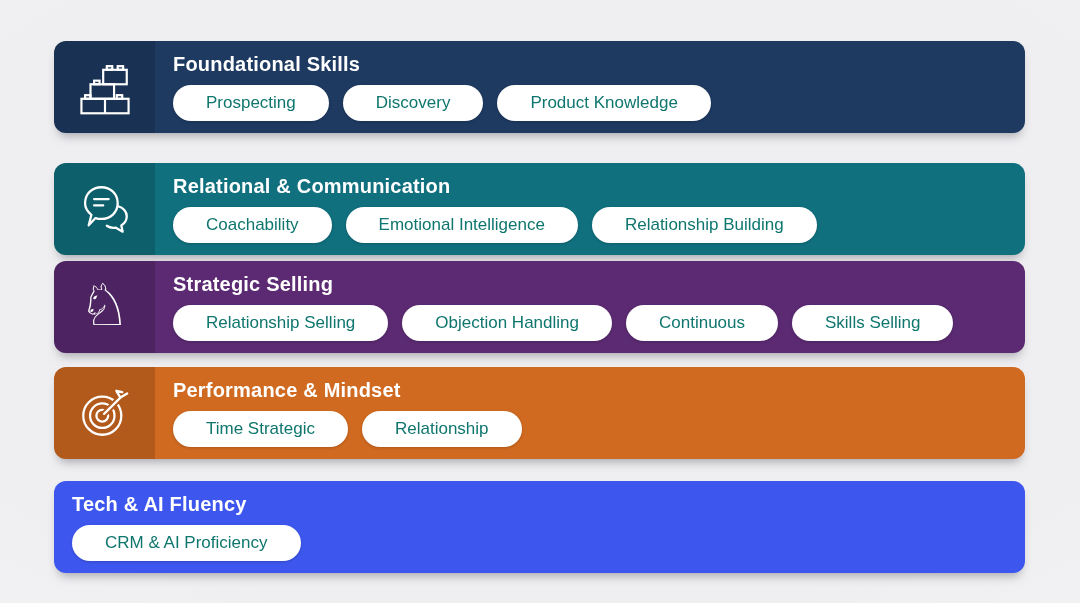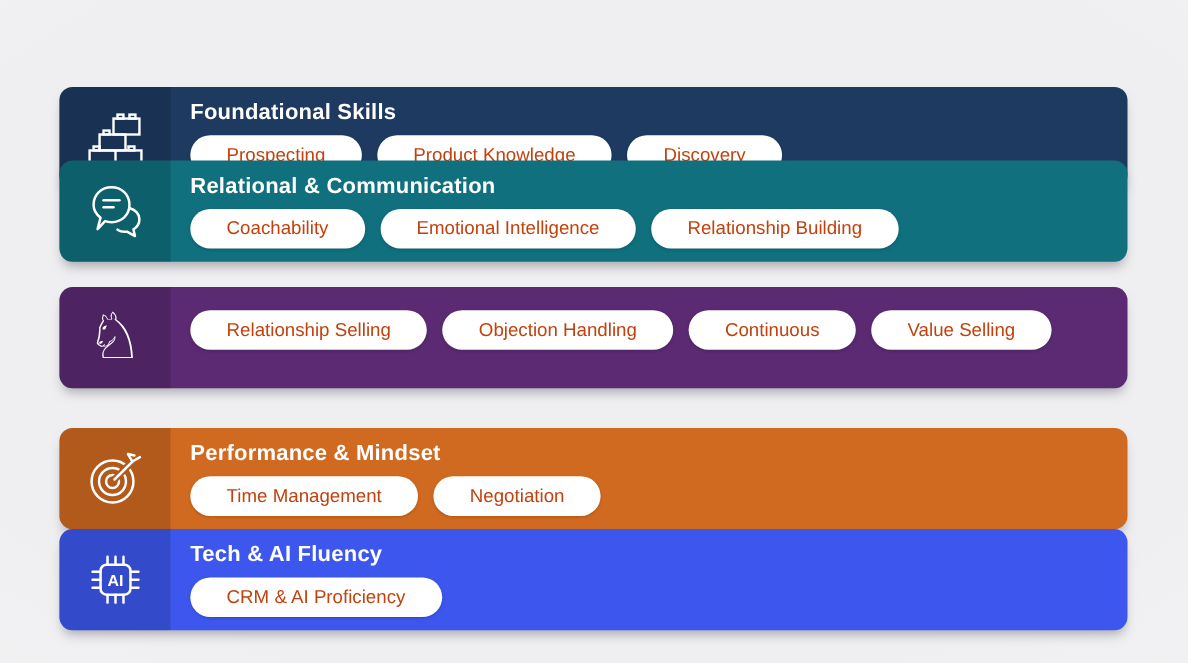--- a/index.html
+++ b/index.html
@@ -8,68 +8,68 @@
     font-family:"Liberation Sans",sans-serif;
     background:radial-gradient(130% 130% at 50% 45%, #efeff1 45%, #f9f9fa 100%);
     position:relative;
   }
   .stage{position:absolute;inset:0;}
   .row{
     position:absolute;left:54px;width:971px;height:92px;
     border-radius:12px;display:flex;align-items:stretch;
     box-shadow:0 7px 10px -4px rgba(95,95,110,0.5);
   }
-  .row-0{top:41px}.row-1{top:146px}.row-2{top:261px}.row-3{top:389px}.row-4{top:481px}
+  .row-0{top:41px}.row-1{top:163px}.row-2{top:261px}.row-3{top:367px}.row-4{top:481px}
   .icon-cell{
     flex:0 0 101px;width:101px;border-radius:12px 0 0 12px;
     background:rgba(0,0,0,0.15);
     display:flex;align-items:center;justify-content:center;
   }
   .content{flex:1;padding:12px 14px 0 18px;min-width:0;}
   .title{margin:0;font-size:20px;line-height:23px;font-weight:700;color:#ffffff;letter-spacing:.2px;}
   .tags{display:flex;gap:14px;margin-top:9px;}
   .pill{
     height:36px;line-height:36px;border-radius:18px;
-    background:#ffffff;color:#c2410c;font-size:17px;
+    background:#ffffff;color:#0f766e;font-size:17px;
     padding:0 33px;white-space:nowrap;
     box-shadow:0 1px 3px rgba(0,0,0,0.18);
     text-align:center;
   }
   .glyph-knight{
     font-family:"DejaVu Sans",sans-serif;
     font-size:58px;line-height:58px;color:#ffffff;
     display:block;transform:translateY(-2px);
   }
   svg.icon{display:block;}
 </style>
 </head>
 <body>
 
 <div class="stage">
 
-  <section class="row row-0" style="background: rgb(30, 58, 97); margin-top: 38px;">
+  <section class="row row-0" style="background: rgb(30, 58, 97);">
     <div class="icon-cell">
       <svg class="icon" width="58" height="58" viewBox="0 0 64 64" fill="none" stroke="#ffffff" stroke-width="2.4">
         <rect x="30" y="13" width="26" height="16"></rect>
         <rect x="34" y="9" width="6" height="4"></rect>
         <rect x="46" y="9" width="6" height="4"></rect>
         <rect x="16" y="29" width="26" height="16"></rect>
         <rect x="20" y="25" width="6" height="4"></rect>
         <rect x="6" y="45" width="52" height="16"></rect>
         <line x1="32" y1="45" x2="32" y2="61"></line>
         <rect x="10" y="41" width="6" height="4"></rect>
         <rect x="45" y="41" width="6" height="4"></rect>
       </svg>
     </div>
     <div class="content">
       <h2 class="title">Foundational Skills</h2>
       <div class="tags">
           <span class="pill">Prospecting</span>
+          <span class="pill">Discovery</span>
           <span class="pill">Product Knowledge</span>
-          <span class="pill">Discovery</span>
         </div>
     </div>
   </section>
 
   <section class="row row-1" style="background: rgb(16, 112, 126);">
     <div class="icon-cell">
       <svg class="icon" width="58" height="58" viewBox="0 0 64 64" fill="none" stroke="#ffffff" stroke-width="2.5" stroke-linecap="round" stroke-linejoin="round">
         <path d="M14 50 L17 38.5 C12.5 35 10 30.5 10 25.5 C10 15 18 8 28 8 C38 8 46 15 46 25.5 C46 36 38 43 28 43 C25.8 43 23.5 42.7 21.5 42 Z"></path>
         <line x1="20" y1="21" x2="36" y2="21"></line>
         <line x1="20" y1="28" x2="30" y2="28"></line>
@@ -84,68 +84,51 @@
           <span class="pill">Relationship Building</span>
         </div>
     </div>
   </section>
 
   <section class="row row-2" style="background: rgb(91, 42, 114);">
     <div class="icon-cell">
       <span class="glyph-knight">♘</span>
     </div>
     <div class="content">
+      <h2 class="title">Strategic Selling</h2>
       <div class="tags">
           <span class="pill">Relationship Selling</span>
           <span class="pill">Objection Handling</span>
           <span class="pill">Continuous</span>
-          <span class="pill">Value Selling</span>
+          <span class="pill">Skills Selling</span>
         </div>
     </div>
   </section>
 
   <section class="row row-3" style="background: rgb(208, 106, 32);">
     <div class="icon-cell">
       <svg class="icon" width="58" height="58" viewBox="0 0 64 64" fill="none" stroke="#ffffff" stroke-width="2.5" stroke-linecap="round" stroke-linejoin="round">
         <circle cx="29" cy="35" r="21"></circle>
         <circle cx="29" cy="35" r="13.5"></circle>
         <circle cx="29" cy="35" r="6.5"></circle>
         <line x1="31" y1="33" x2="49" y2="15" stroke="#b15a1b" stroke-width="7"></line>
         <line x1="31" y1="33" x2="49" y2="15"></line>
         <path d="M49 15 L44.5 7.5 M49 15 L56.5 10.5 M44.5 7.5 L51 9"></path>
       </svg>
     </div>
     <div class="content">
       <h2 class="title">Performance &amp; Mindset</h2>
       <div class="tags">
-          <span class="pill">Time Management</span>
-          <span class="pill">Negotiation</span>
+          <span class="pill">Time Strategic</span>
+          <span class="pill">Relationship</span>
         </div>
     </div>
   </section>
 
   <section class="row row-4" style="background: rgb(61, 87, 238);">
-    <div class="icon-cell">
-      <svg class="icon" width="58" height="58" viewBox="0 0 64 64" fill="none" stroke="#ffffff" stroke-width="2.5" stroke-linecap="round">
-        <rect x="17" y="17" width="30" height="30" rx="6"></rect>
-        <line x1="24" y1="9" x2="24" y2="17"></line>
-          <line x1="32" y1="9" x2="32" y2="17"></line>
-          <line x1="40" y1="9" x2="40" y2="17"></line>
-        <line x1="24" y1="47" x2="24" y2="55"></line>
-          <line x1="32" y1="47" x2="32" y2="55"></line>
-          <line x1="40" y1="47" x2="40" y2="55"></line>
-        <line x1="9" y1="24" x2="17" y2="24"></line>
-          <line x1="9" y1="32" x2="17" y2="32"></line>
-          <line x1="9" y1="40" x2="17" y2="40"></line>
-        <line x1="47" y1="24" x2="55" y2="24"></line>
-          <line x1="47" y1="32" x2="55" y2="32"></line>
-          <line x1="47" y1="40" x2="55" y2="40"></line>
-        <text x="32" y="38" text-anchor="middle" fill="#ffffff" stroke="none" font-family="Liberation Sans, sans-serif" font-size="16" font-weight="bold">AI</text>
-      </svg>
-    </div>
     <div class="content">
       <h2 class="title">Tech &amp; AI Fluency</h2>
       <div class="tags">
           <span class="pill">CRM &amp; AI Proficiency</span>
         </div>
     </div>
   </section>
 
 </div>
 

